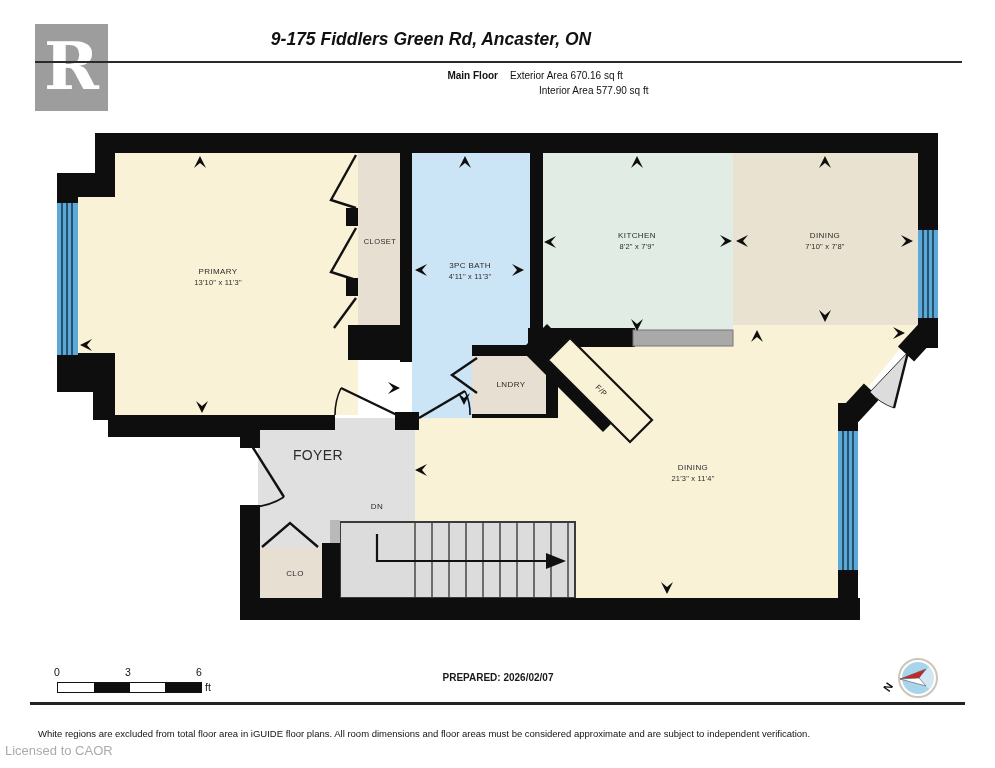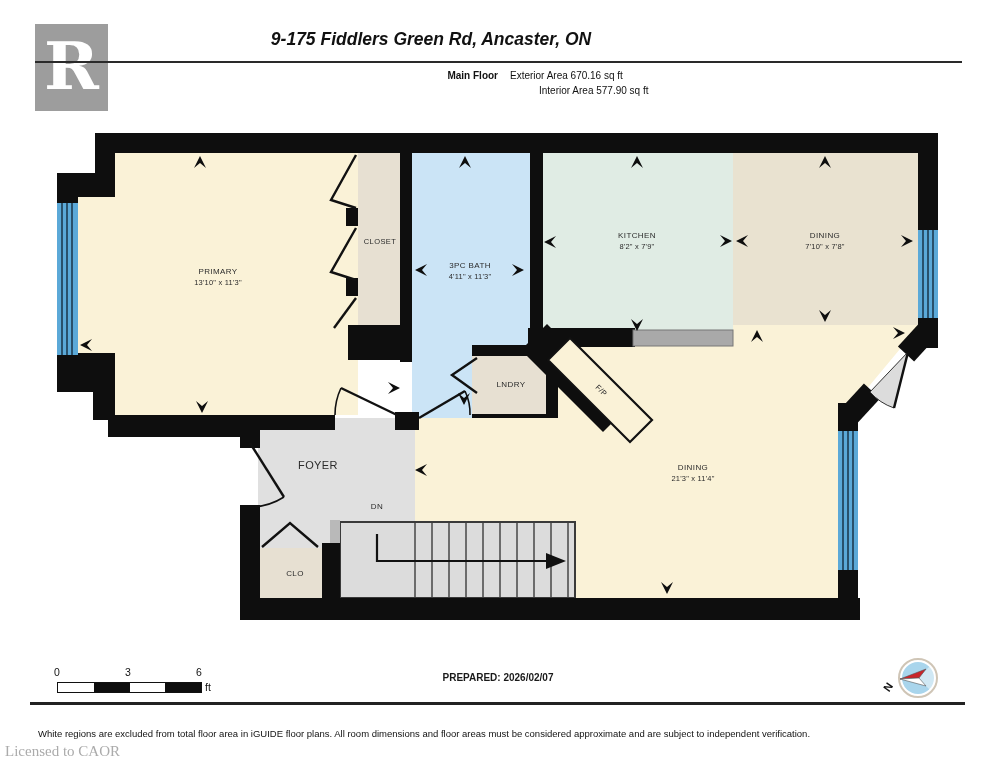--- a/index.html
+++ b/index.html
@@ -32,21 +32,21 @@
   
   .tick{font-size:10.5px;color:#111;width:20px;text-align:center;transform:translateX(-50%);}
   #scale-bar{left:57px;top:682px;width:143px;height:9px;border:1.5px solid #111;display:flex;}
   #scale-bar span{flex:1 1 auto;}
   .seg-w{background:#fff;} .seg-b{background:#0e0e0e;}
   #scale-unit{left:205px;top:681px;font-size:10.5px;color:#111;}
   #prepared{left:418px;top:672px;width:160px;text-align:center;font-size:10px;font-weight:bold;color:#1a1a1a;}
   #compass-n{left:884px;top:681px;font-size:11px;font-weight:bold;color:#111;transform:rotate(-55deg);}
   #footer-rule{left:30px;top:702px;width:935px;height:3px;background:#222;}
   #disclaimer{left:38px;top:728px;width:930px;font-size:9.5px;color:#111;}
-  #licensed{left:5px;top:743px;font-size:15px;color:#ababab;font-family:Liberation Serif, serif;}
+  #licensed{left:5px;top:743px;font-size:13px;color:#ababab;}
 </style>
 </head>
 <body>
 
 <div id="stage">
 
   <div class="abs" id="realtor-block">
     <div id="realtor-letter">R</div>
   </div>
   <div class="abs" id="page-title">9-175 Fiddlers Green Rd, Ancaster, ON</div>
@@ -192,21 +192,21 @@
   </div>
   <div class="abs rlabel" style="left:825px;top:241px;">
     <div>DINING</div>
     <div class="rdims">7'10" x 7'8"</div>
   </div>
   <div class="abs rlabel" style="left:693px;top:473px;">
     <div>DINING</div>
     <div class="rdims">21'3" x 11'4"</div>
   </div>
   <div class="abs rlabel" style="left:511px;top:385px;">LNDRY</div>
-  <div class="abs rlabel" style="left:310px;top:465px;font-size:11px;padding-left:16px;">FOYER</div>
+  <div class="abs rlabel" style="left:310px;top:455px;font-size:14px;padding-left:16px;">FOYER</div>
   <div class="abs rlabel" style="left:377px;top:507px;">DN</div>
   <div class="abs rlabel" style="left:295px;top:574px;">CLO</div>
   <div class="abs rlabel small" style="left:601px;top:391px;transform:translate(-50%,-50%) rotate(45deg);">F/P</div>
 
   <div class="abs tick" style="left:57px;top:666px;">0</div>
   <div class="abs tick" style="left:128px;top:666px;">3</div>
   <div class="abs tick" style="left:199px;top:666px;">6</div>
   <div class="abs" id="scale-bar">
     <span class="seg-w"></span>
       <span class="seg-b"></span>

